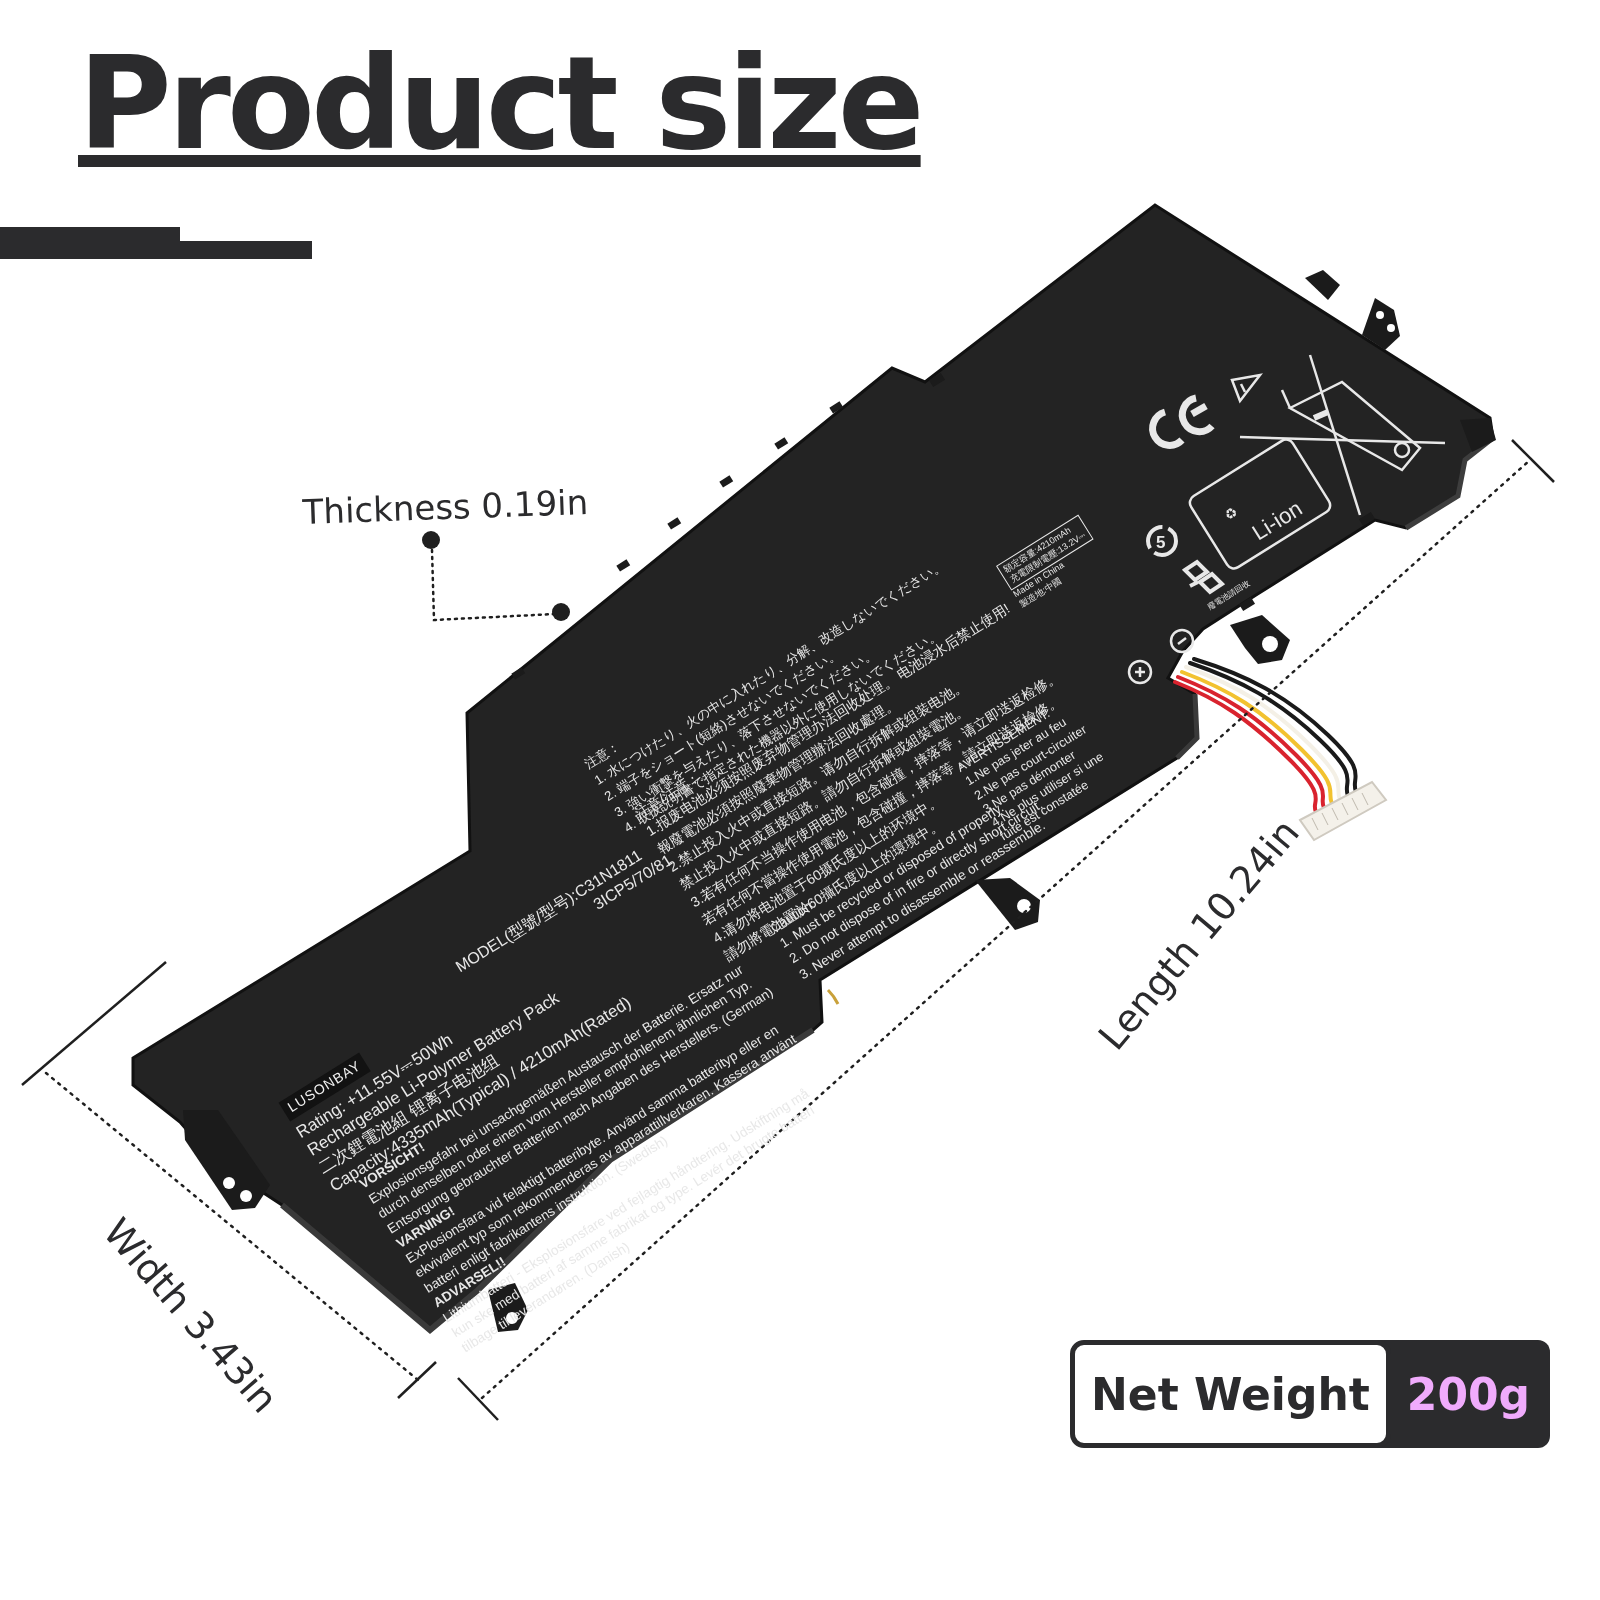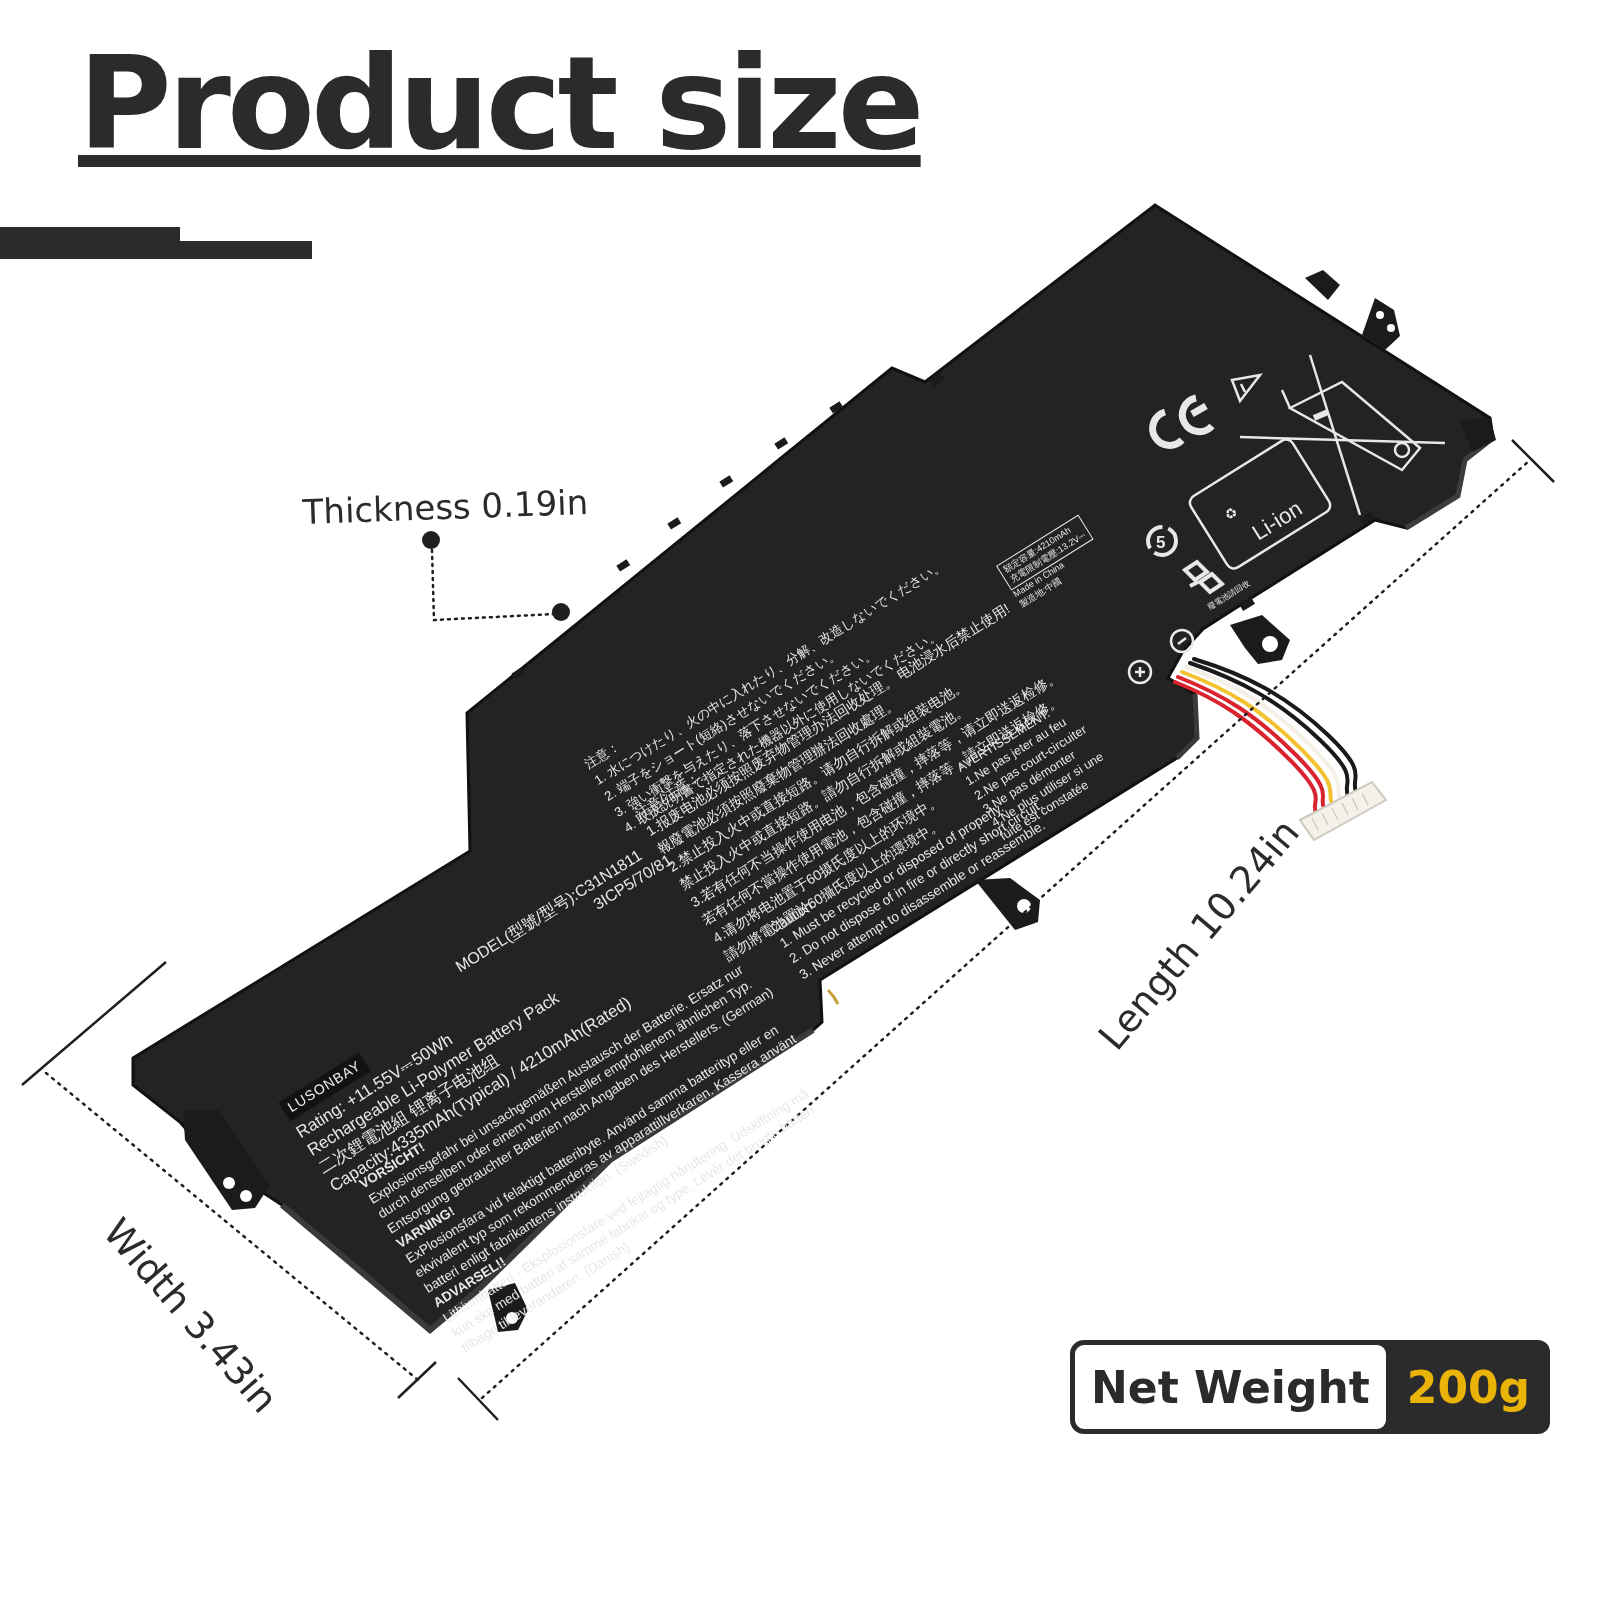--- a/index.html
+++ b/index.html
@@ -23,23 +23,23 @@
   .blk-warn { left:356px; top:1178px; transform:rotate(-32deg); font-size:13.5px; line-height:1.3; }
   .blk-warn b { font-weight:bold; }
   .blk-jp { left:581px; top:758px; transform:rotate(-32deg); font-size:13px; line-height:1.45; }
   .blk-cn { left:631px; top:806px; transform:rotate(-32deg); font-size:14px; line-height:1.5; }
   .blk-caution { left:767px; top:922px; transform:rotate(-32deg); font-size:13.5px; line-height:1.35; }
   .blk-fr { left:954px; top:762px; transform:rotate(-32deg); font-size:12.5px; line-height:1.3; }
   .blk-rated { left:996px; top:566px; transform:rotate(-32deg); font-size:9px; line-height:1.3; }
   .blk-rated .box { border:1px solid #e8e8e8; padding:2px 4px; display:inline-block; }
   .blk-recycle-cn { left:1206px; top:604px; transform:rotate(-32deg); font-size:8px; }
 
-  .weight-badge { position:absolute; left:1070px; top:1340px; height:94px; display:flex; align-items:stretch; }
+  .weight-badge { position:absolute; left:1070px; top:1340px; height:108px; display:flex; align-items:stretch; }
   .weight-label { border:5px solid #2b2b2d; border-radius:14px; background:#ffffff; font-family:"DejaVu Sans", sans-serif; font-weight:bold; font-size:44px; padding:0 16px; display:flex; align-items:center; color:#2b2b2d; position:relative; z-index:2; }
-  .weight-value { background:#2b2b2d; color:#eab308; font-family:"DejaVu Sans", sans-serif; font-weight:bold; font-size:44px; display:flex; align-items:center; padding:0 20px 0 34px; margin-left:-18px; border-radius:0 12px 12px 0; }
+  .weight-value { background:#2b2b2d; color:#f0abfc; font-family:"DejaVu Sans", sans-serif; font-weight:bold; font-size:44px; display:flex; align-items:center; padding:0 20px 0 34px; margin-left:-18px; border-radius:0 12px 12px 0; }
 </style>
 </head>
 <body>
 
 <div class="title">Product size</div>
 <div class="title-bar-thick"></div>
 <div class="title-bar-thin"></div>
 
 <svg class="svg-layer" viewBox="0 0 1600 1600">
 

